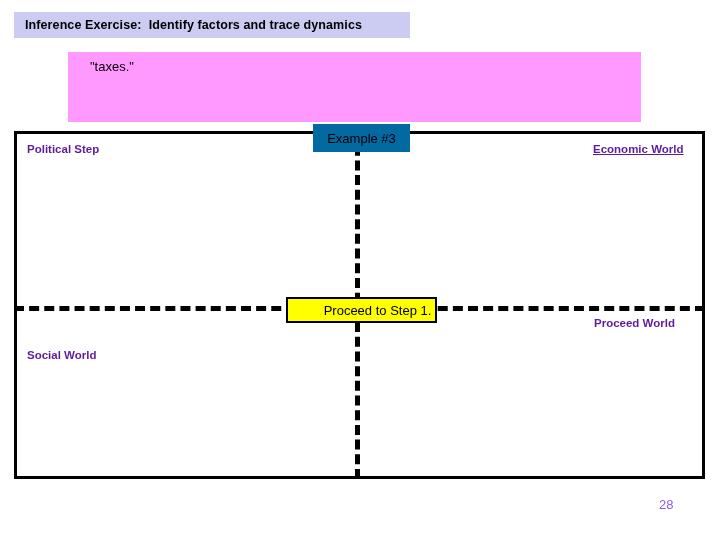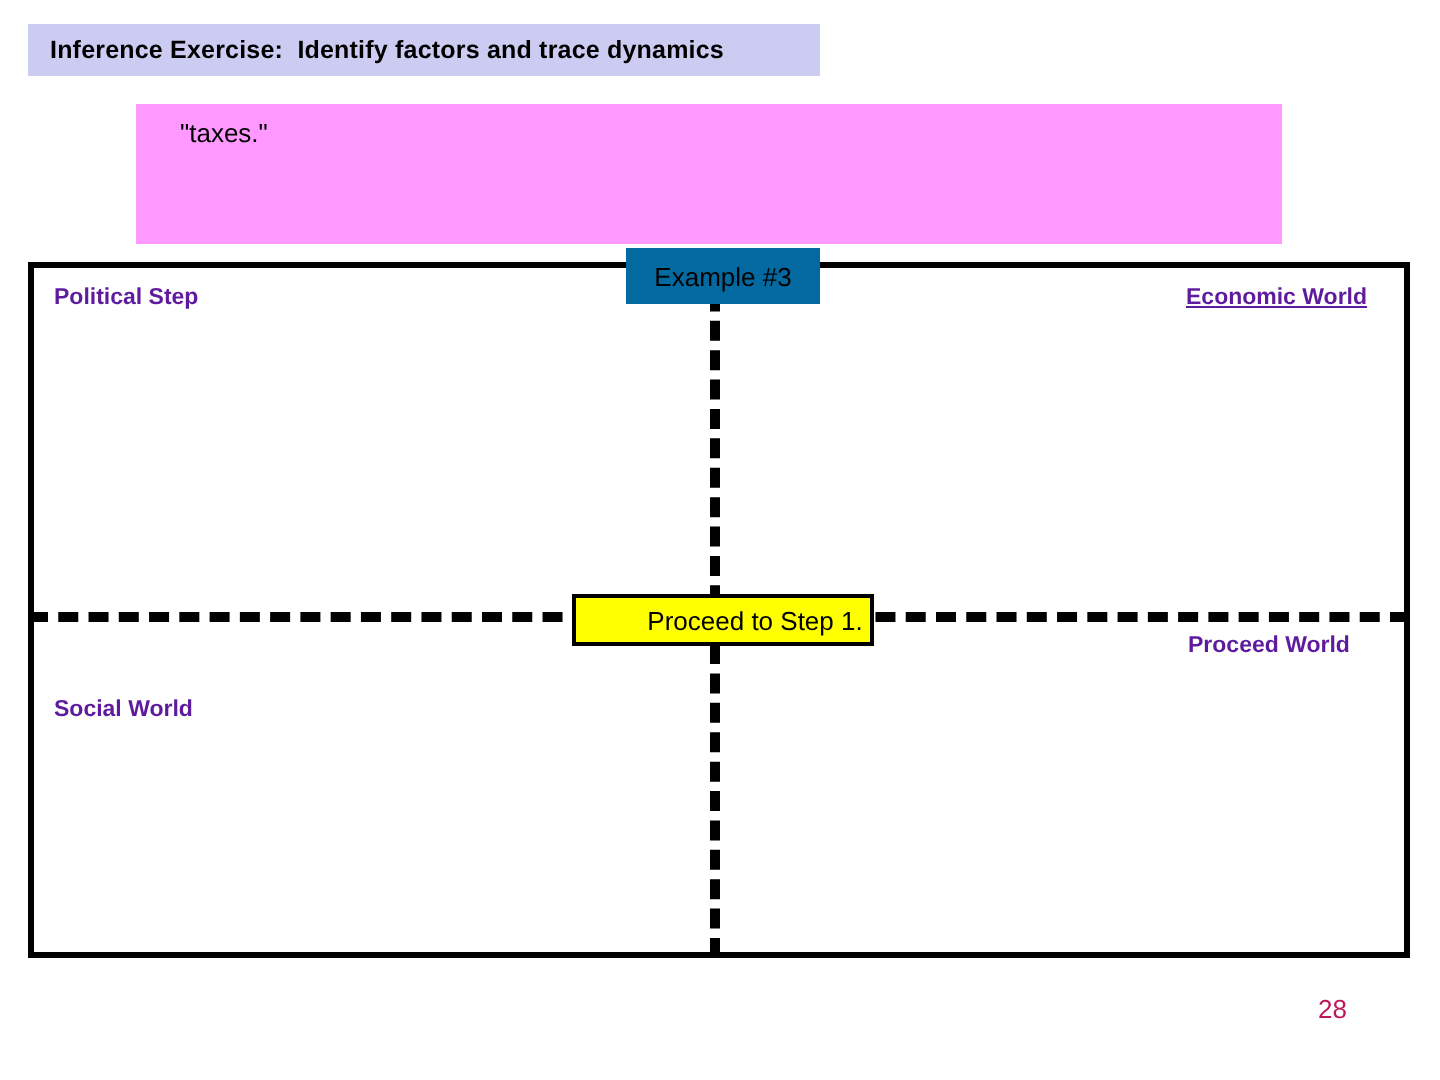--- a/index.html
+++ b/index.html
@@ -163,21 +163,21 @@
     font-size: 10.5px;
     color: #000000;
     line-height: 14px;
   }
   .footer-note div { white-space: nowrap; }
   .page-number {
     position: absolute;
     left: 659px;
     top: 497px;
     font-size: 13px;
-    color: #be185d;
+    color: #8b5cf6;
   }
 </style>
 </head>
 <body>
 
 <div id="slide">
 
   <div class="title-box">
     <span class="title-text">Inference Exercise:  Identify factors and trace dynamics</span>
   </div>

